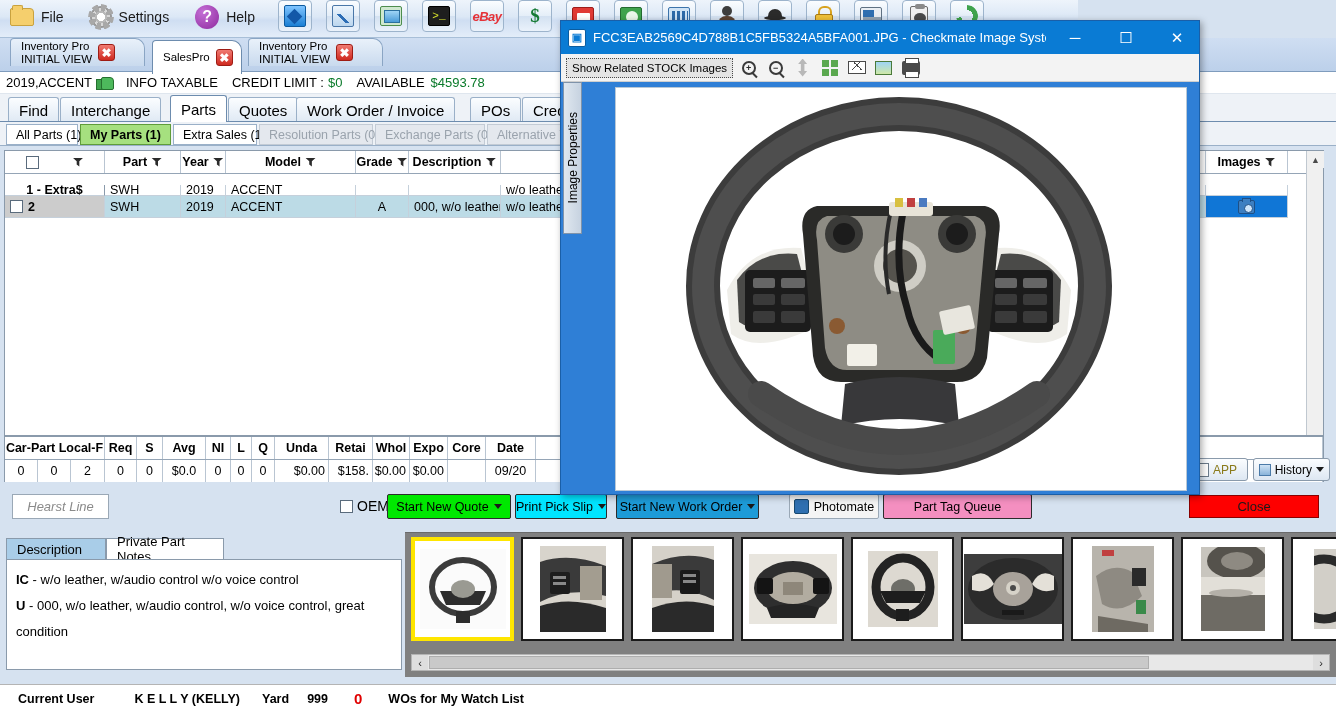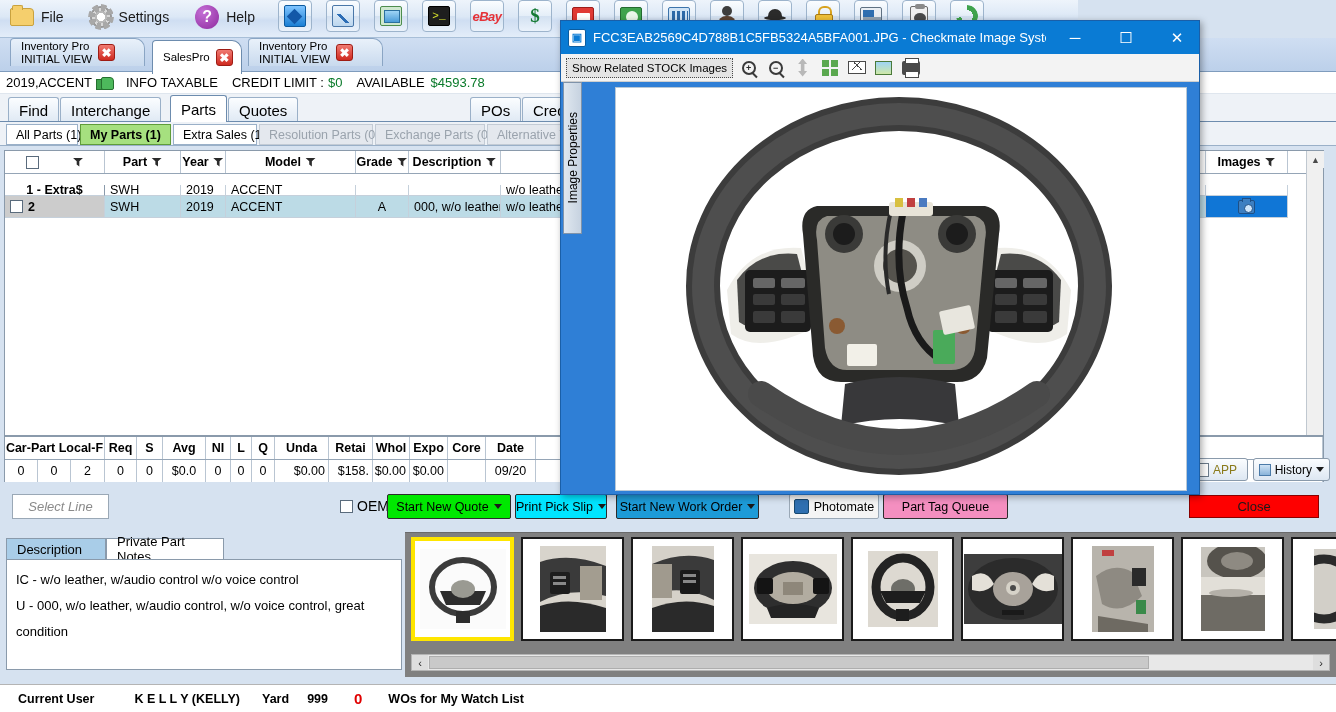--- a/index.html
+++ b/index.html
@@ -221,21 +221,21 @@
   .dtab {
     position:absolute;top:0;height:22px;display:flex;align-items:center;padding:0 10px;
     border:1px solid #8a9aab;font-size:13px;cursor:pointer;
   }
   .dtab.active{background:#a9cde8;border-bottom:none;}
   .dtab.inactive{background:#fff;}
   #descbody {
     position:absolute;left:0;top:21px;width:396px;height:111px;background:#fff;
     border:1px solid #8a9aab;padding:7px 9px;font-size:13px;line-height:26px;
   }
-  #descbody b{font-weight:normal;}
+  #descbody b{font-weight:bold;}
 
   
   #thumbstrip {
     position:absolute; left:405px; top:532px; width:931px; height:145px;
     background:#808080; border-top:1px solid #6a6a6a;
   }
   #thumbrow { position:absolute;left:0;top:4px;height:108px;display:flex;gap:0;padding-left:6px;}
   .thumb {
     width:103px;height:104px;margin-right:7px;background:#fff;border:2px solid #1a1a1a;
     display:flex;align-items:center;justify-content:center;cursor:pointer;flex:none;overflow:hidden;
@@ -405,20 +405,23 @@
     </div>
   <div class="mtab" style="left:60px;">
       <span>Interchange</span>
     </div>
   <div class="mtab active" style="left:170px;">
       <span>Parts</span>
     </div>
   <div class="mtab" style="left:228px;">
       <span>Quotes</span>
     </div>
+  <div class="mtab" style="left:296px;">
+      <span>Work Order / Invoice</span>
+    </div>
   <div class="mtab" style="left:470px;">
       <span>POs</span>
     </div>
   <div class="mtab" style="left:522px;">
       <span>Cred</span>
     </div>
 </div>
 
 <div id="subtabs">
   <div class="stab" style="left:6px;width:72px;">
@@ -548,21 +551,21 @@
     <div class="sc r" style="width:44px;">$158.</div>
     <div class="sc r" style="width:37px;">$0.00</div>
     <div class="sc r" style="width:38px;">$0.00</div>
     <div class="sc" style="width:38px;"></div>
     <div class="sc" style="width:50px;">09/20</div>
     <div class="sc" style="flex:1;"></div>
   </div>
 </div>
 
 <div id="actionrow">
-  <div class="ipt" style="left:8px;width:97px;">Select Line</div>
+  <div class="ipt" style="left:8px;width:97px;">Hearst Line</div>
   <div style="position:absolute;left:336px;top:4px;display:flex;align-items:center;gap:4px;">
     <span class="chk" style="margin:0"></span>
     <span style="font-size:14px">OEM</span>
   </div>
   <div style="position:absolute;left:394px;top:1px;width:24px;height:23px;border:1px solid #9aa8b6;background:linear-gradient(#fbfdff,#e2ecf6);display:flex;align-items:center;justify-content:center;cursor:pointer;">
     <span class="magn"></span>
   </div>
   <div class="abtn" style="left:383px;width:124px;background:#00e800;">
     <span>Start New Quote</span>
       <span class="caret"></span>
@@ -572,21 +575,21 @@
       <span class="caret"></span>
   </div>
   <div class="abtn" style="left:612px;width:143px;background:#1d9bd7;">
     <span>Start New Work Order</span>
       <span class="caret"></span>
   </div>
   <div class="abtn" style="left:785px;width:90px;background:#f4f4f4;border-color:#9aa8b6;">
     <span style="width:15px;height:15px;background:#2f6fb0;border:1px solid #17486f;border-radius:2px;"></span>
     <span>Photomate</span>
   </div>
-  <div class="abtn" style="left:879px;width:125px;background:#f48fc0;">
+  <div class="abtn" style="left:879px;width:149px;background:#f48fc0;">
     <span>Part Tag Queue</span>
   </div>
 </div>
 
 <div id="rightbtns">
   <div class="rbtn" style="width:62px;">
     <span style="width:12px;height:14px;background:#fff;border:1px solid #6b7b8b;"></span>
     <span style="color:#8a7a1a">APP</span>
   </div>
   <div class="rbtn" style="width:77px;">

